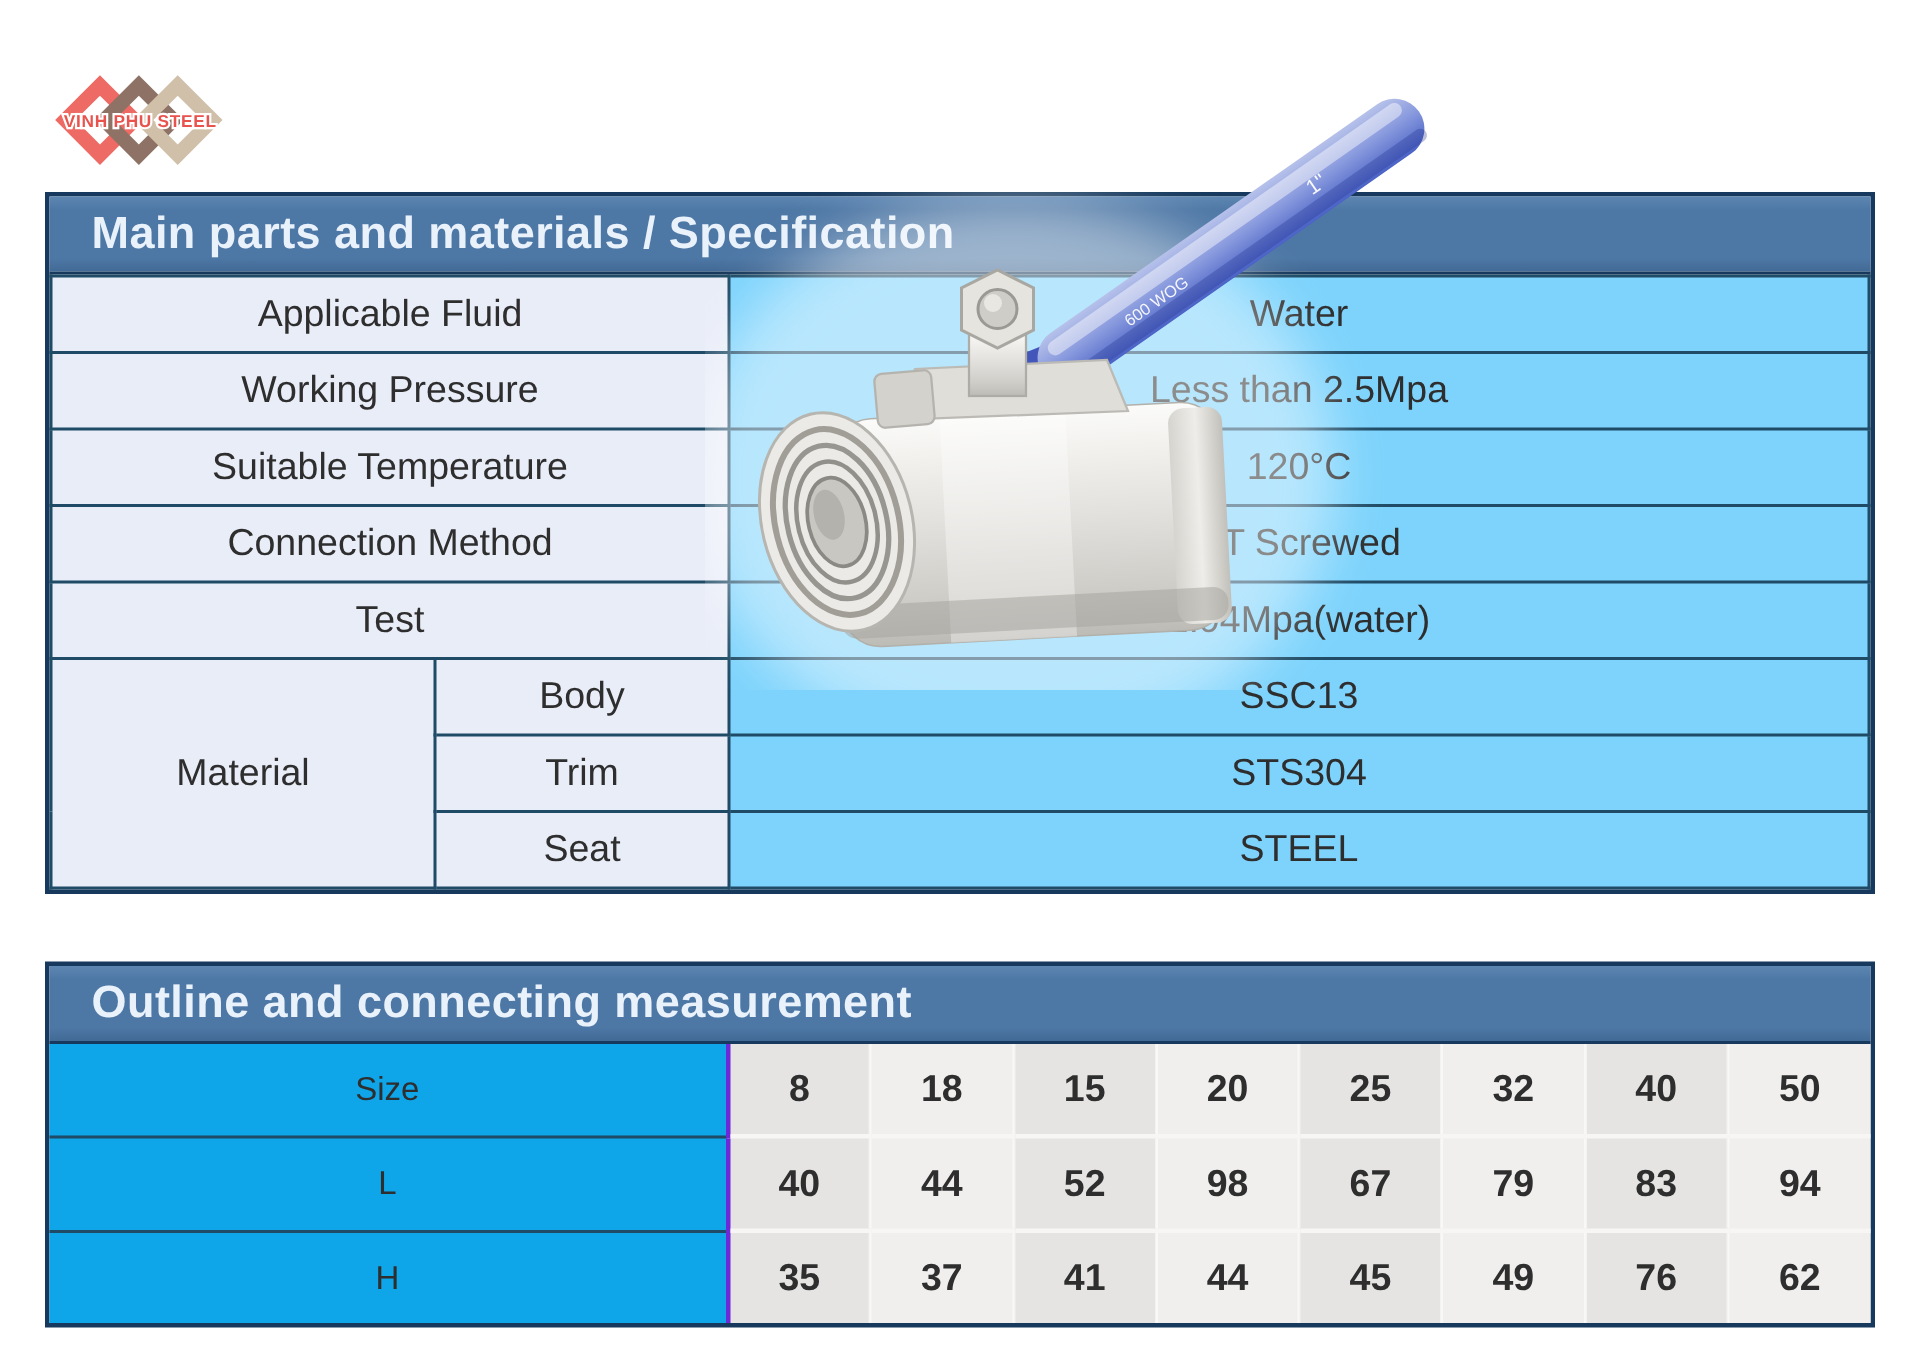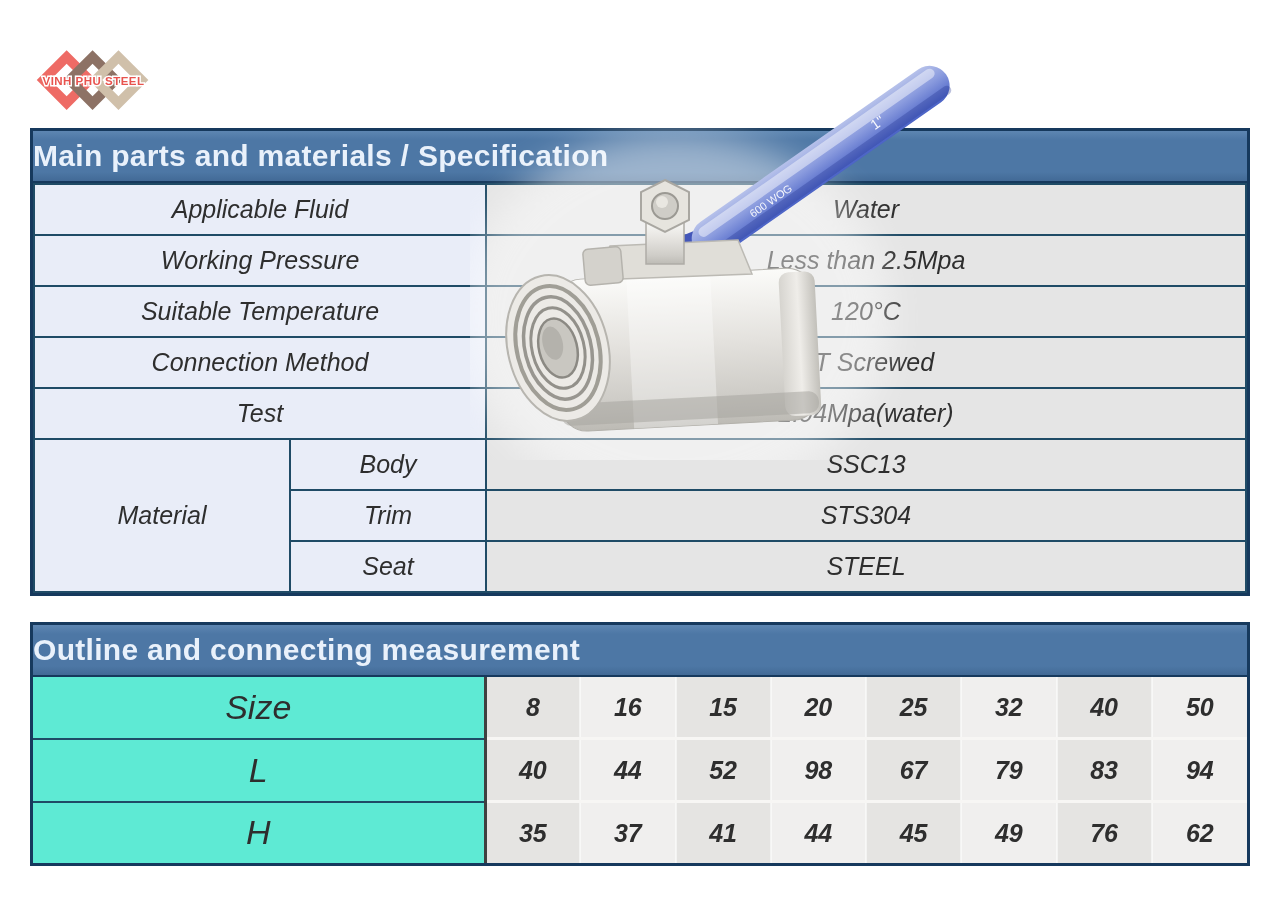--- a/index.html
+++ b/index.html
@@ -15,34 +15,35 @@
   .tbl-shell{
     position:absolute;left:30px;width:1220px;
     border:3px solid #16395d;background:#fff;
     box-sizing:border-box;
   }
   .tbl-head{
     height:50px;display:flex;align-items:center;
     background:linear-gradient(#5d86b2 0%, #4d77a5 18%, #4d77a5 82%, #426a96 100%);
     border-bottom:2px solid #16395d;
     color:#e9f1fb;font-size:30px;font-weight:600;letter-spacing:.3px;
+    padding-left:28px;
   }
   table{border-collapse:collapse;width:100%;table-layout:fixed;}
-  td{text-align:center;vertical-align:middle;font-size:25px;font-style:italic;}
+  td{text-align:center;vertical-align:middle;font-size:25px;}
   
   .spec{top:128px;}
   .spec td{border:2px solid #1f4b66;height:47px;}
   .spec td.lbl{background:#e9edf8;}
-  .spec td.val{background:#e5e5e5;}
-  
-  .dims{top:622px;}
+  .spec td.val{background:#7dd3fc;}
+  
+  .dims{top:641px;}
   .dims td{height:58px;font-weight:700;font-size:25px;}
   .dims td.lbl{
-    background:#5eead4;font-weight:500;font-size:34px;
-    border-right:3px solid #404040;border-top:2px solid #1f4b66;
+    background:#0ea5e9;font-weight:500;font-size:22px;
+    border-right:3px solid #6d28d9;border-top:2px solid #1f4b66;
   }
   .dims tr:first-child td.lbl{border-top:none;}
   .dims td.v{border-top:3px solid #f7f6f4;border-left:2px solid rgba(255,255,255,.55);}
   .dims tr:first-child td.v{border-top:none;}
   .dims td.v:nth-child(even){background:#e5e4e2;}
   .dims td.v:nth-child(odd){background:#f0efee;}
   
   .valve{position:absolute;left:470px;top:8px;width:560px;height:452px;z-index:5;pointer-events:none;}
 </style>
 </head>
@@ -116,21 +117,21 @@
         <col>
         <col>
         <col>
         <col>
         <col>
       </colgroup>
     <tbody>
         <tr>
       <td class="lbl">Size</td>
       <td class="v">8</td>
-      <td class="v">16</td>
+      <td class="v">18</td>
       <td class="v">15</td>
       <td class="v">20</td>
       <td class="v">25</td>
       <td class="v">32</td>
       <td class="v">40</td>
       <td class="v">50</td>
     </tr>
     <tr>
       <td class="lbl">L</td>
       <td class="v">40</td>

